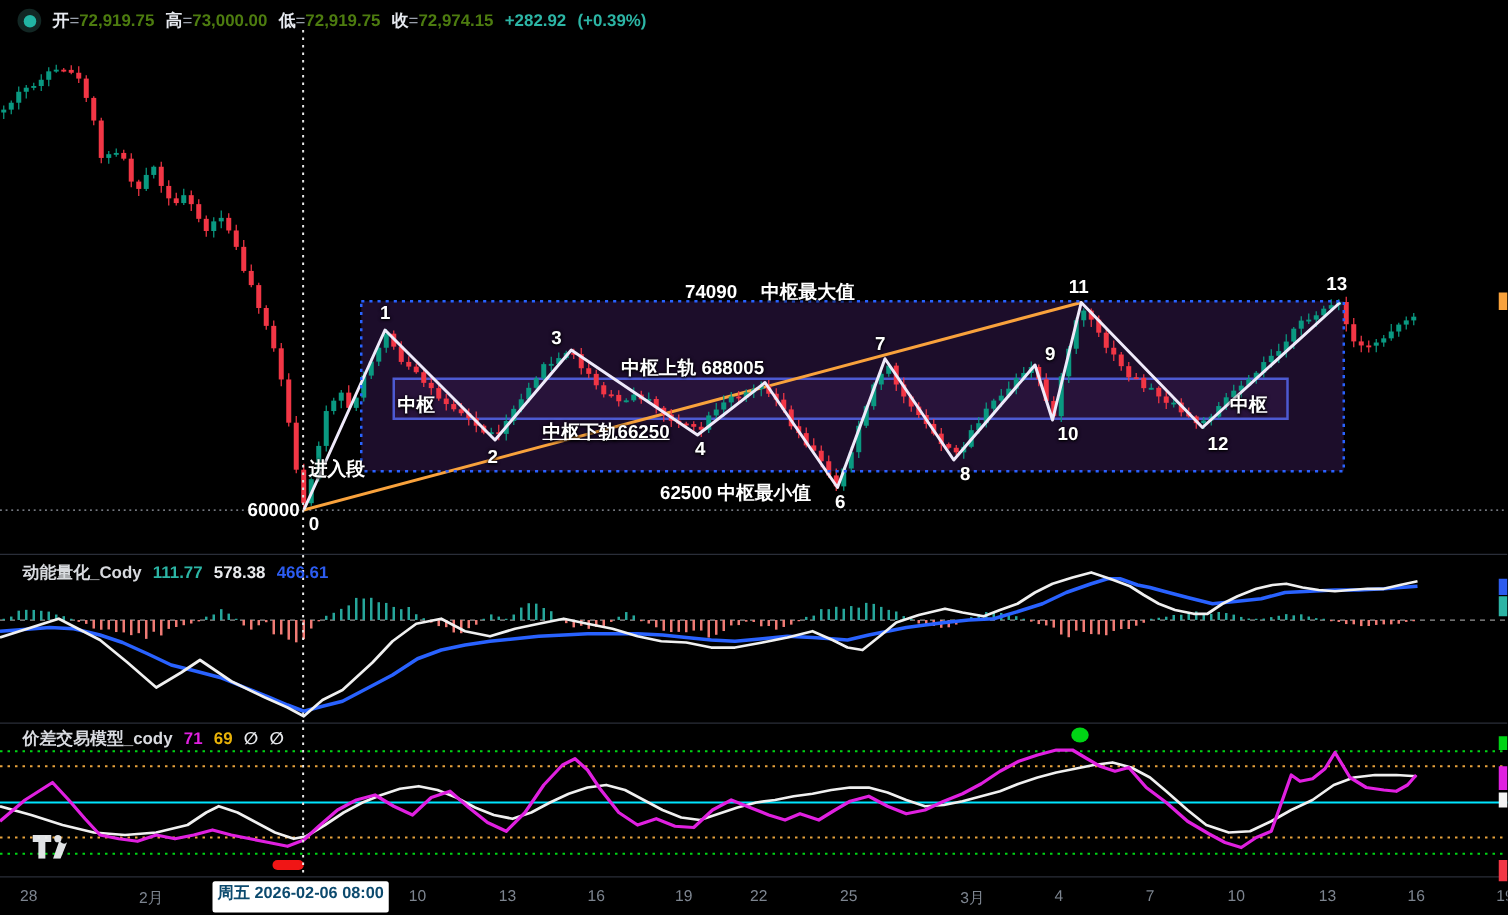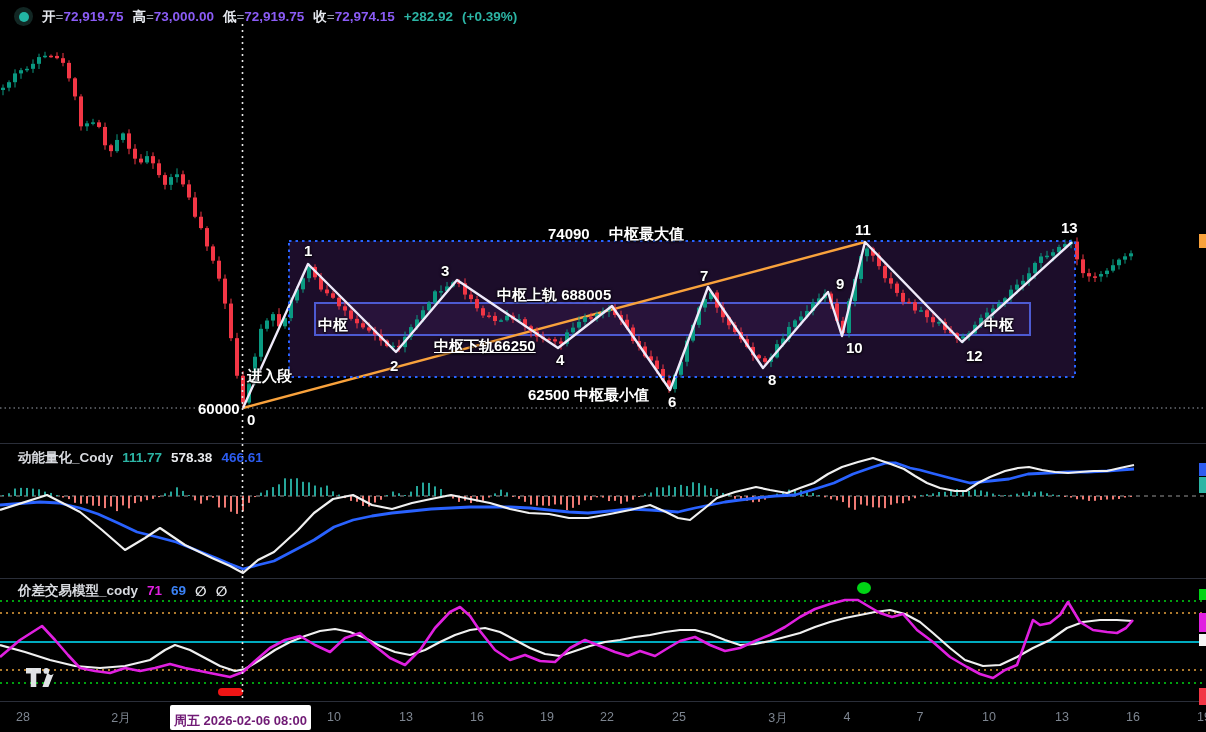--- a/index.html
+++ b/index.html
@@ -14,21 +14,21 @@
     position:absolute;left:14px;top:7px;z-index:5;display:flex;align-items:center;
     gap:9px;font-size:13.5px;font-weight:bold;white-space:nowrap;
   }
   #series-marker{
     width:19px;height:19px;border-radius:50%;background:#122724;
     display:flex;align-items:center;justify-content:center;
   }
   #series-marker .dot{width:10px;height:10px;border-radius:50%;background:#22b5a4;}
   .ohlc-field .lbl{color:#e7eaf0;}
   .ohlc-field .eq{color:#9aa0ab;font-weight:normal;}
-  .ohlc-field .val{color:#8b5cf6;}
+  .ohlc-field .val{color:#4d7c0f;}
   .chg{color:#2cb5a5;}
   
   .chart-label{
     position:absolute;z-index:4;color:#fff;font-weight:bold;font-size:15px;
     text-shadow:0 1px 2px #000,0 0 3px #000;white-space:nowrap;line-height:1;
   }
   .swing-num{font-size:15px;}
   
   .panel-title{
     position:absolute;z-index:5;display:flex;gap:9px;align-items:baseline;
@@ -36,22 +36,22 @@
   }
   .panel-title .t{color:#d8dadf;}
   
   #time-axis{position:absolute;left:0;top:701px;width:1134px;height:31px;z-index:3;}
   .axis-label{
     position:absolute;top:9px;transform:translateX(-50%);
     color:#7d8590;font-size:12.5px;white-space:nowrap;
   }
   
   #date-tooltip{
-    position:absolute;z-index:6;background:#fff;color:#701a75;font-size:13px;font-weight:bold;
-    display:flex;align-items:flex-end;justify-content:center;border-radius:2px;
+    position:absolute;z-index:6;background:#fff;color:#0c4a6e;font-size:13px;font-weight:bold;
+    display:flex;align-items:flex-start;justify-content:center;border-radius:2px;
   }
   
   .edge-badge{position:absolute;left:1199px;width:7px;z-index:5;}
   
   #tv-logo{
     position:absolute;left:26px;top:668px;z-index:5;display:flex;align-items:center;gap:10px;
     color:#eceff2;font-size:23px;font-weight:bold;letter-spacing:.2px;
     text-shadow:0 1px 3px rgba(0,0,0,.8);opacity:.95;
   }
 </style>
@@ -694,21 +694,21 @@
   <span id="panel1-values" style="display:flex;gap:9px;">
       <span style="color: rgb(44, 181, 165);">111.77</span>
       <span style="color: rgb(232, 234, 237);">578.38</span>
       <span style="color: rgb(44, 92, 240);">466.61</span>
     </span>
 </div>
 <div class="panel-title" style="left:18px;top:582px;">
   <span class="t">价差交易模型_cody</span>
   <span id="panel2-values" style="display:flex;gap:9px;align-items:center;">
       <span style="color: rgb(224, 32, 224);">71</span>
-      <span style="color: #3b82f6;">69</span>
+      <span style="color: #eab308;">69</span>
       <span style="color: rgb(232, 234, 237);">∅</span>
       <span style="color: rgb(232, 234, 237);">∅</span>
     </span>
 </div>
 
 <div id="tv-logo">
   <svg width="29" height="19" viewBox="0 0 29 19">
     <g fill="#eceff2">
       <path d="M0 0 h15 v5.5 h-4.7 V19 h-5.6 V5.5 H0 Z"></path>
       <circle cx="20.3" cy="2.9" r="2.9"></circle>

